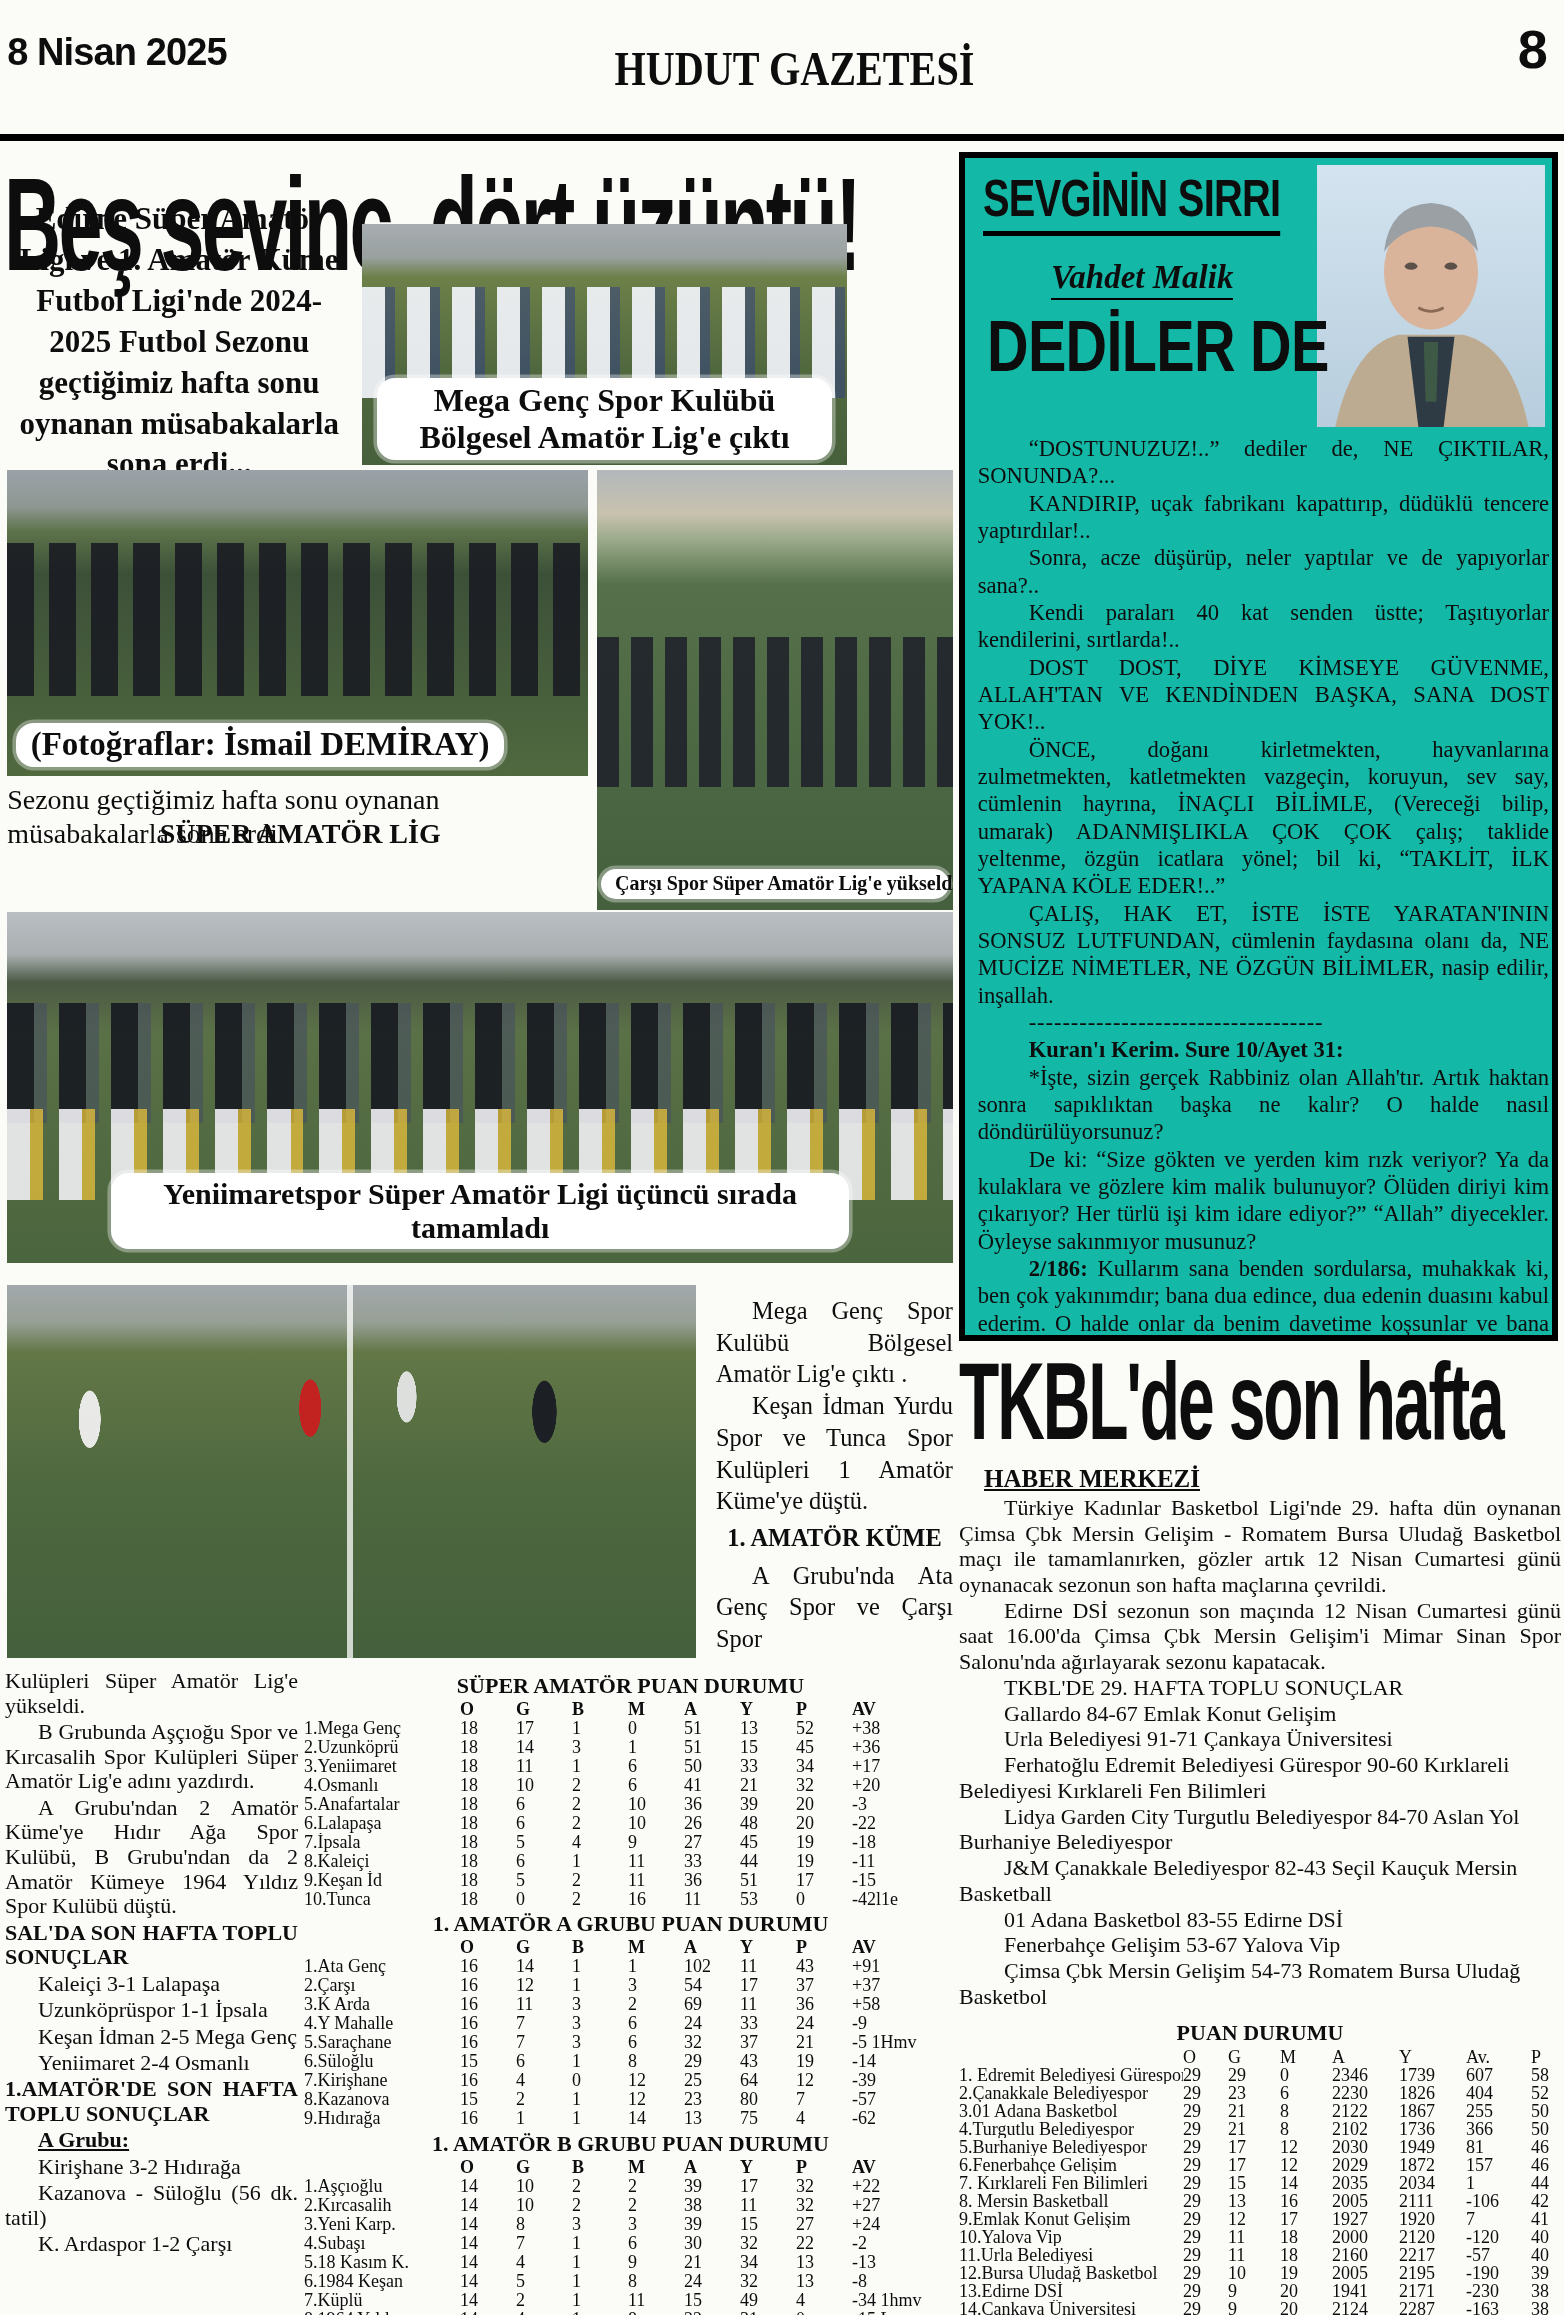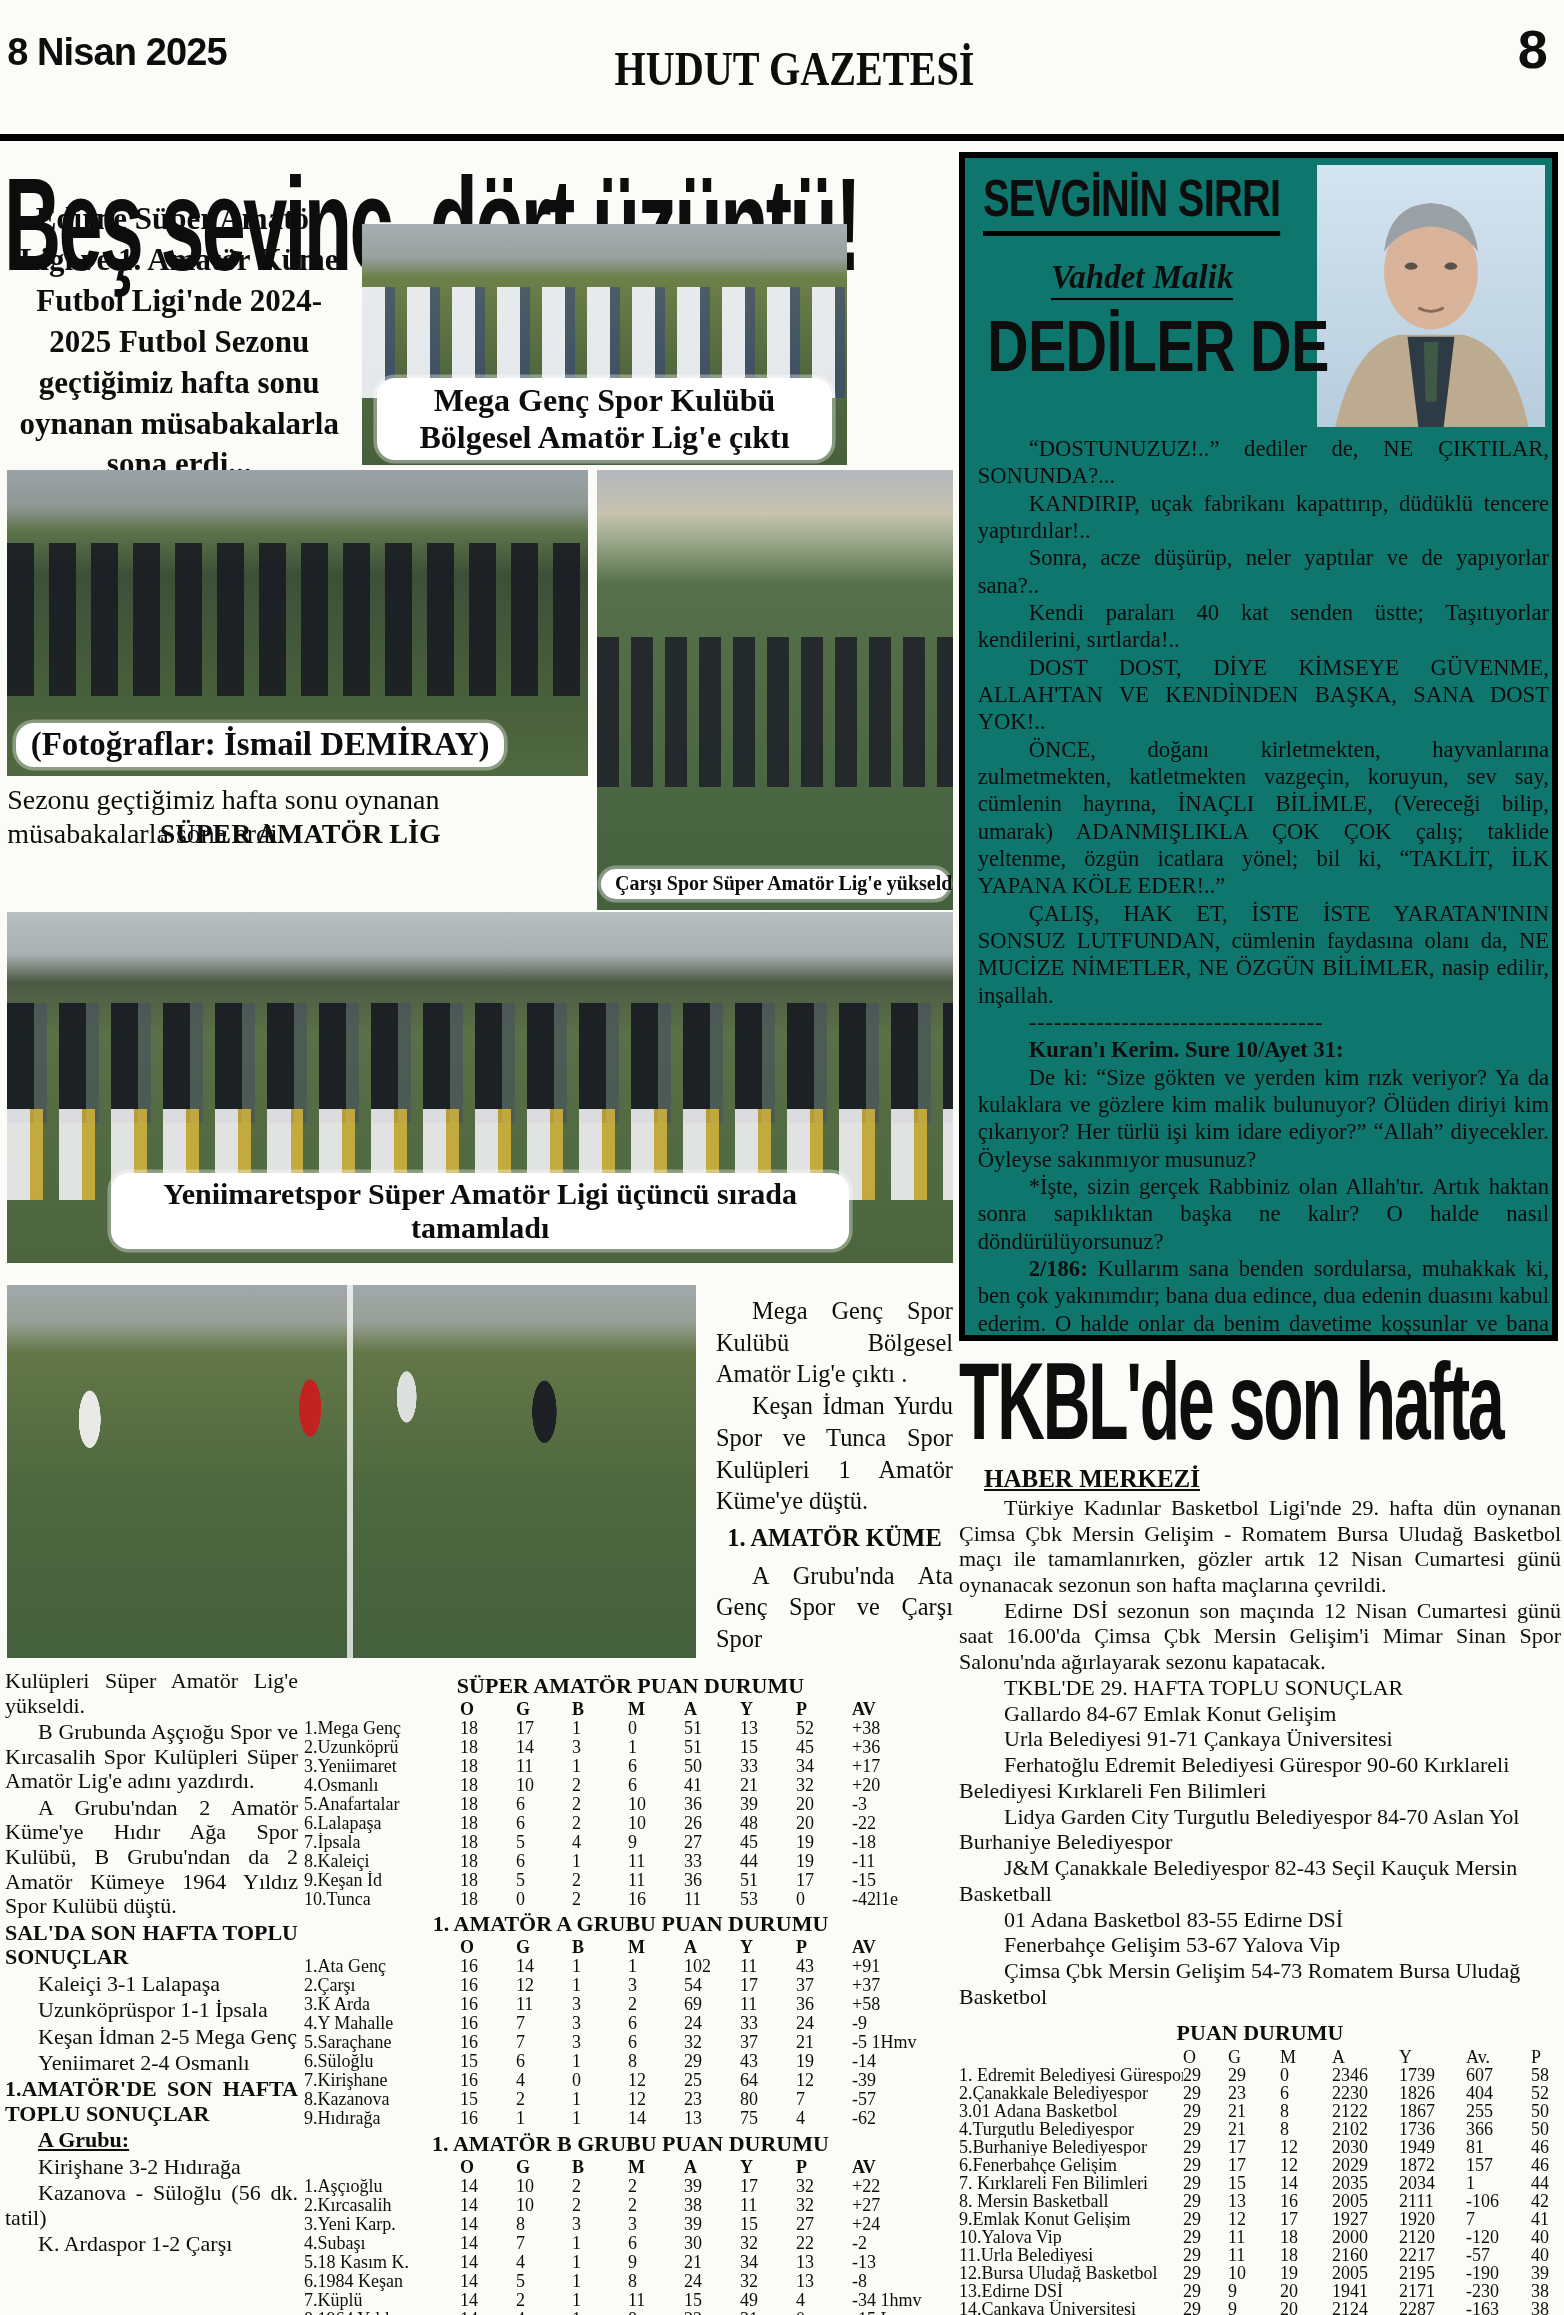--- a/index.html
+++ b/index.html
@@ -79,21 +79,21 @@
   
   .tables-block{left:304px;top:1672px;width:653px;}
   .ftable{margin-bottom:3.6px;}
   .t-title{text-align:center;font:bold 22px/1.1 "Liberation Serif",serif;margin:1.8px 0;}
   .ftable .trow{display:grid;grid-template-columns:156px 56px 56px 56px 56px 56px 56px 56px 1fr;
                 height:19px;font:18px/19px "Liberation Serif",serif;}
   .ftable .thead{font-weight:bold;}
   .tcell{overflow:hidden;white-space:nowrap;}
 
   
-  .sevgi-box{left:959px;top:152px;width:587px;height:1177px;border:6.3px solid #000;background:#0f766e;overflow:hidden;}
+  .sevgi-box{left:959px;top:152px;width:587px;height:1177px;border:6.3px solid #000;background:#14b8a6;overflow:hidden;}
   .sevgi-title{display:inline-block;margin:14.5px 0 0 18px;font:bold 51px/1 "Liberation Sans",sans-serif;
                letter-spacing:-0.9px;transform:scaleX(.78);transform-origin:left top;
                border-bottom:5.4px solid #000;padding-bottom:7.2px;}
   .sevgi-author{margin:23.5px 0 0 86px;width:fit-content;font:italic bold 33px "Liberation Serif",serif;
                 border-bottom:2.7px solid #000;padding-bottom:1.8px;}
   .portrait{position:absolute;right:7.2px;top:7.2px;width:228px;height:262px;background:#cfe0ee;}
   .dediler{position:absolute;left:22px;top:152px;font:bold 72px/1 "Liberation Sans",sans-serif;
            letter-spacing:-0.9px;transform:scaleX(.80);transform-origin:left top;white-space:nowrap;}
   .sevgi-body{position:absolute;left:12.7px;right:3px;top:277px;
               font:22.6px/1.21 "Liberation Serif",serif;text-align:justify;}
@@ -567,22 +567,22 @@
         <p>KANDIRIP, uçak fabrikanı kapattırıp, düdüklü tencere yaptırdılar!..</p>
         <p>Sonra, acze düşürüp, neler yaptılar ve de yapıyorlar sana?..</p>
         <p>Kendi paraları 40 kat senden üstte; Taşıtıyorlar kendilerini, sırtlarda!..</p>
         <p>DOST DOST, DİYE KİMSEYE GÜVENME, ALLAH'TAN VE KENDİNDEN BAŞKA, SANA DOST YOK!..</p>
         <p>ÖNCE, doğanı kirletmekten, hayvanlarına zulmetmekten, katletmekten vazgeçin, koruyun, sev say, cümlenin hayrına, İNAÇLI BİLİMLE, (Vereceği bilip, umarak) ADANMIŞLIKLA ÇOK ÇOK çalış; taklide yeltenme, özgün icatlara yönel; bil ki, “TAKLİT, İLK YAPANA KÖLE EDER!..”</p>
         <p>ÇALIŞ, HAK ET, İSTE İSTE YARATAN'ININ SONSUZ LUTFUNDAN, cümlenin faydasına olanı da, NE MUCİZE NİMETLER, NE ÖZGÜN BİLİMLER,   nasip edilir, inşallah.</p>
       </div>
     <p class="divider-line">-----------------------------------</p>
     <p class="verse-heading">Kuran'ı Kerim. Sure 10/Ayet 31:</p>
     <div>
+        <p>*İşte, sizin gerçek Rabbiniz olan Allah'tır. Artık haktan sonra sapıklıktan başka ne kalır? O halde nasıl döndürülüyorsunuz?</p>
         <p>De ki: “Size gökten ve yerden kim rızk veriyor? Ya da kulaklara ve gözlere kim malik bulunuyor? Ölüden diriyi kim çıkarıyor? Her türlü işi kim idare ediyor?” “Allah” diyecekler. Öyleyse sakınmıyor musunuz?</p>
-        <p>*İşte, sizin gerçek Rabbiniz olan Allah'tır. Artık haktan sonra sapıklıktan başka ne kalır? O halde nasıl döndürülüyorsunuz?</p>
       </div>
     <p><span class="verse2-label">2/186:</span> <span>Kullarım sana benden sordularsa, muhakkak ki, ben çok yakınımdır; bana dua edince, dua edenin duasını kabul ederim. O halde onlar da benim davetime koşsunlar ve bana hakkıyla iman etsinler ki, doğru yola ulaşmış olsunlar.</span></p>
   </div>
 </div>
 
 <div class="abs tkbl">
   <h2 class="tkbl-headline">TKBL'de son hafta</h2>
   <p class="tkbl-byline">HABER MERKEZİ</p>
   <div class="tkbl-body">
     <div>

